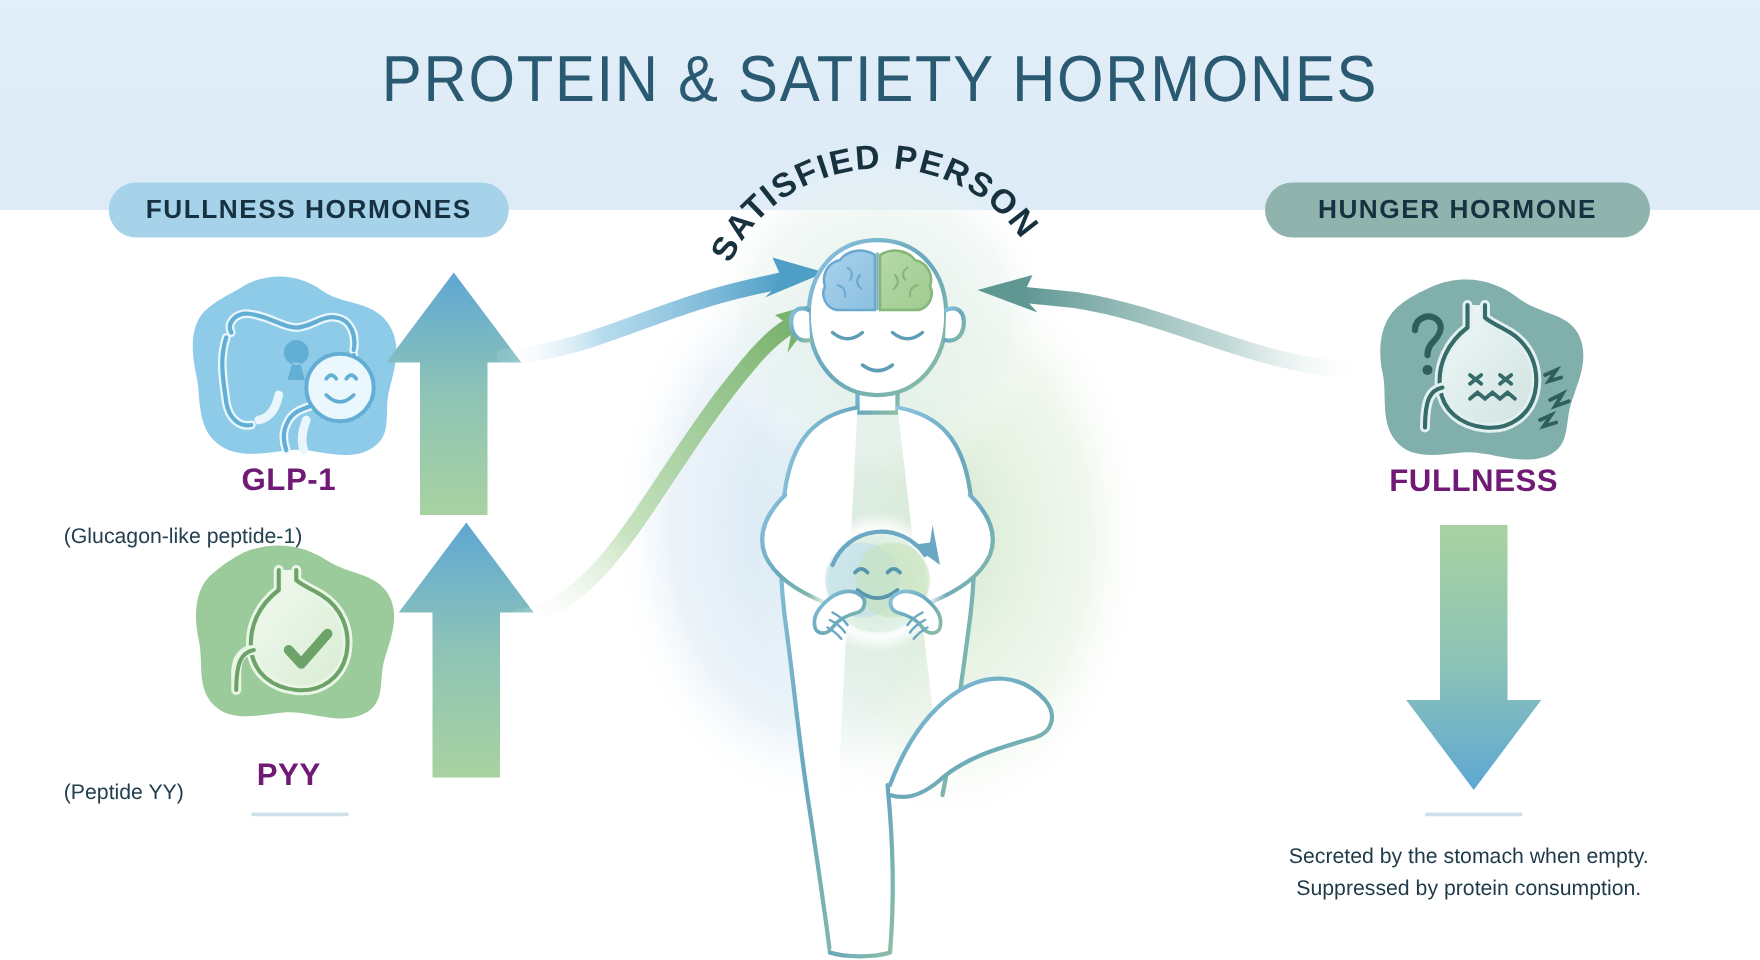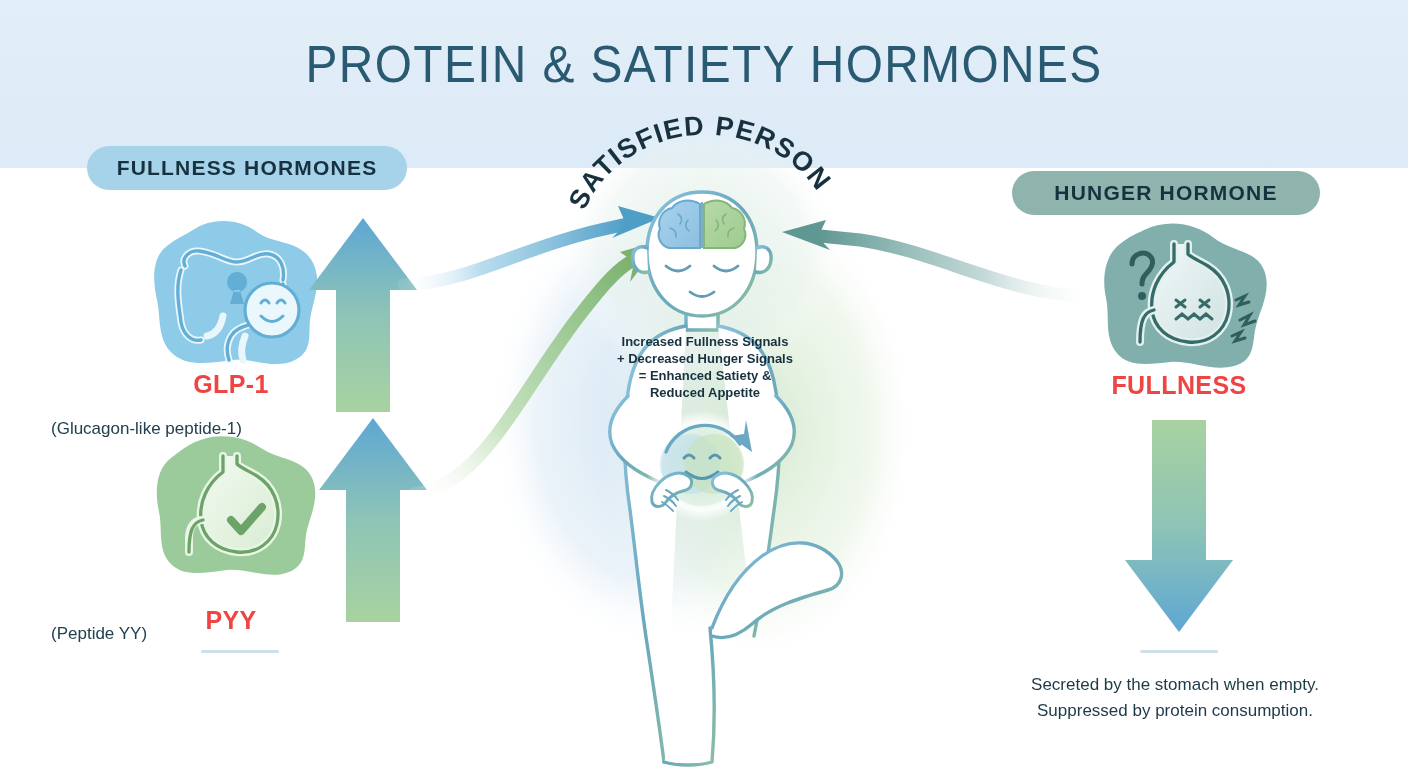--- a/index.html
+++ b/index.html
@@ -40,28 +40,27 @@
     font-weight: 700;
     color: #16313f;
   }
   .pill-left {
     left: 87px; top: 146px; width: 320px;
     background: #a7d3ea;
   }
   .pill-right {
     left: 1012px; top: 146px; width: 308px;
     background: #8fb4ae;
-    margin-top: 25px;
   }
   
   .hormone-name {
     position: absolute;
     width: 300px; text-align: center;
     font-size: 25px; font-weight: 700;
-    color: #ef4444;
+    color: #701a75;
     letter-spacing: .4px;
   }
   .hormone-sub {
     position: absolute;
     width: 360px; text-align: left;
     font-size: 17px;
     color: #22404f;
     margin-top: 23px;
   }
   .cap-text {
@@ -379,26 +378,20 @@
                C678 492 670 496 666 502 C662 508 654 508 652 502 C650 494 654 488 660 482 Z"></path>
       <path d="M744 482 C736 474 724 470 716 476 C710 480 712 488 718 490
                C726 492 734 496 738 502 C742 508 750 508 752 502 C754 494 750 488 744 482 Z"></path>
     </g>
     <g fill="none" stroke="#6aa8c4" stroke-width="2" stroke-linecap="round">
       <path d="M666 490 q8 4 12 10 M664 496 q8 4 12 10 M662 502 q7 4 11 9"></path>
       <path d="M738 490 q-8 4 -12 10 M740 496 q-8 4 -12 10 M742 502 q-7 4 -11 9"></path>
     </g>
   </svg>
 
-  <div class="center-text">
-    <div>Increased Fullness Signals</div>
-    <div>+ Decreased Hunger Signals</div>
-    <div>= Enhanced Satiety &amp;</div>
-    <div>Reduced Appetite</div>
-  </div>
 
   <div class="hormone-name" style="left:81px; top:370px;">GLP-1</div>
   <div class="hormone-sub" style="left:51px; top:396px;">(Glucagon-like peptide-1)</div>
 
   <div class="hormone-name" style="left:81px; top:576px;margin-top:30px;">PYY</div>
   <div class="hormone-sub" style="left:51px; top:601px;">(Peptide YY)</div>
 
   <div class="hormone-name" style="left:1029px; top:371px;">FULLNESS</div>
 
   <div class="cap-rule" style="left:201px; top:650px;"></div>

